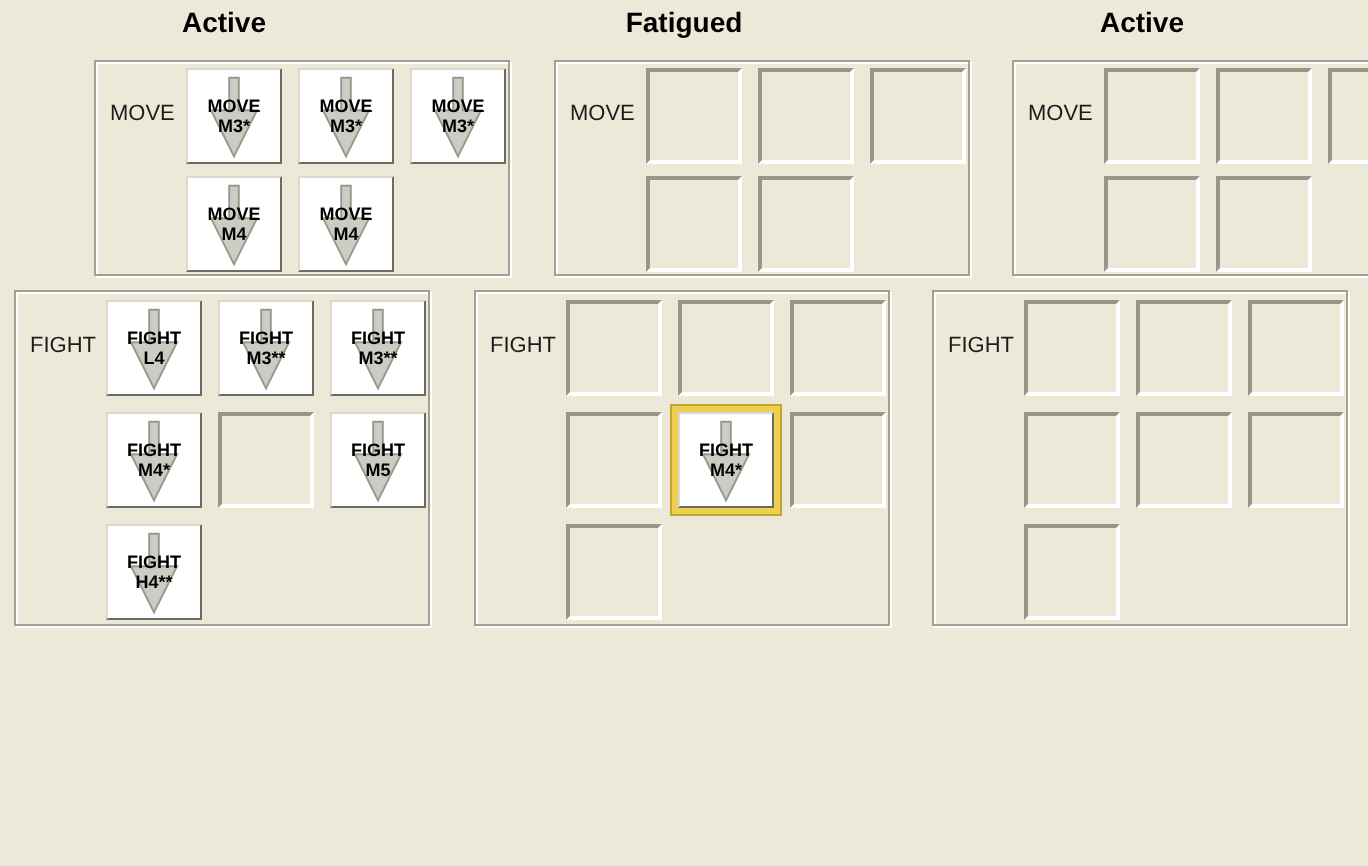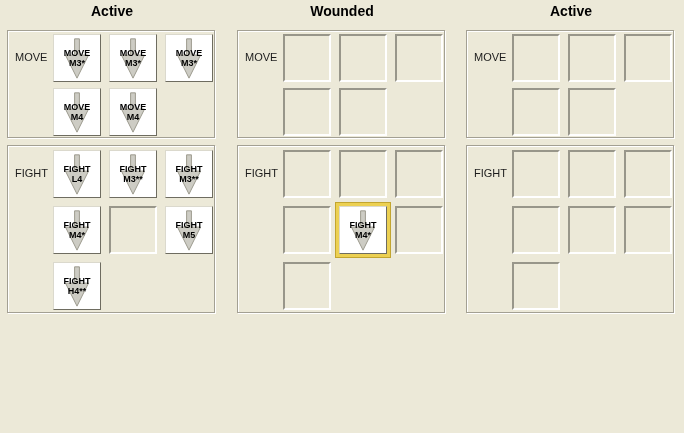--- a/index.html
+++ b/index.html
@@ -15,21 +15,21 @@
   #panel-2{left:466px;}
   .panel-title{
     position:absolute;top:3px;left:0;width:100%;
     text-align:center;font-weight:bold;font-size:14px;color:#000;
   }
   .box{
     position:absolute;left:0;width:206px;background:#ece9d8;
     border:1px solid #a3a093;
     box-shadow:1px 1px 0 #ffffff, inset 1px 1px 0 #ffffff;
   }
-  .box.move{top:30px;height:106px;}
+  .box.move{top:30px;height:106px;margin-left:40px;}
   .box.fight{top:145px;height:166px;}
   .section-label{position:absolute;left:7px;font-size:11px;color:#1c1c1c;}
   .box.move .section-label{top:20px;}
   .box.fight .section-label{top:21px;}
   .rows{position:absolute;left:45px;top:0;}
   .box.move .rows{padding-top:3px;}
   .box.fight .rows{padding-top:4px;}
   .row{display:flex;gap:8px;}
   .box.move .row + .row{margin-top:6px;}
   .box.fight .row + .row{margin-top:8px;}
@@ -201,21 +201,21 @@
             </div>
           </div>
           <div class="cell"></div>
           <div class="cell"></div>
         </div>
       </div>
   </div>
 </div>
 
 <div class="panel" id="panel-1">
-  <div class="panel-title">Wounded</div>
+  <div class="panel-title">Fatigued</div>
   <div class="box move">
     <div class="section-label">MOVE</div>
     <div class="rows">
         <div class="row">
           <div class="cell slot"></div>
           <div class="cell slot"></div>
           <div class="cell slot"></div>
         </div>
         <div class="row">
           <div class="cell slot"></div>

